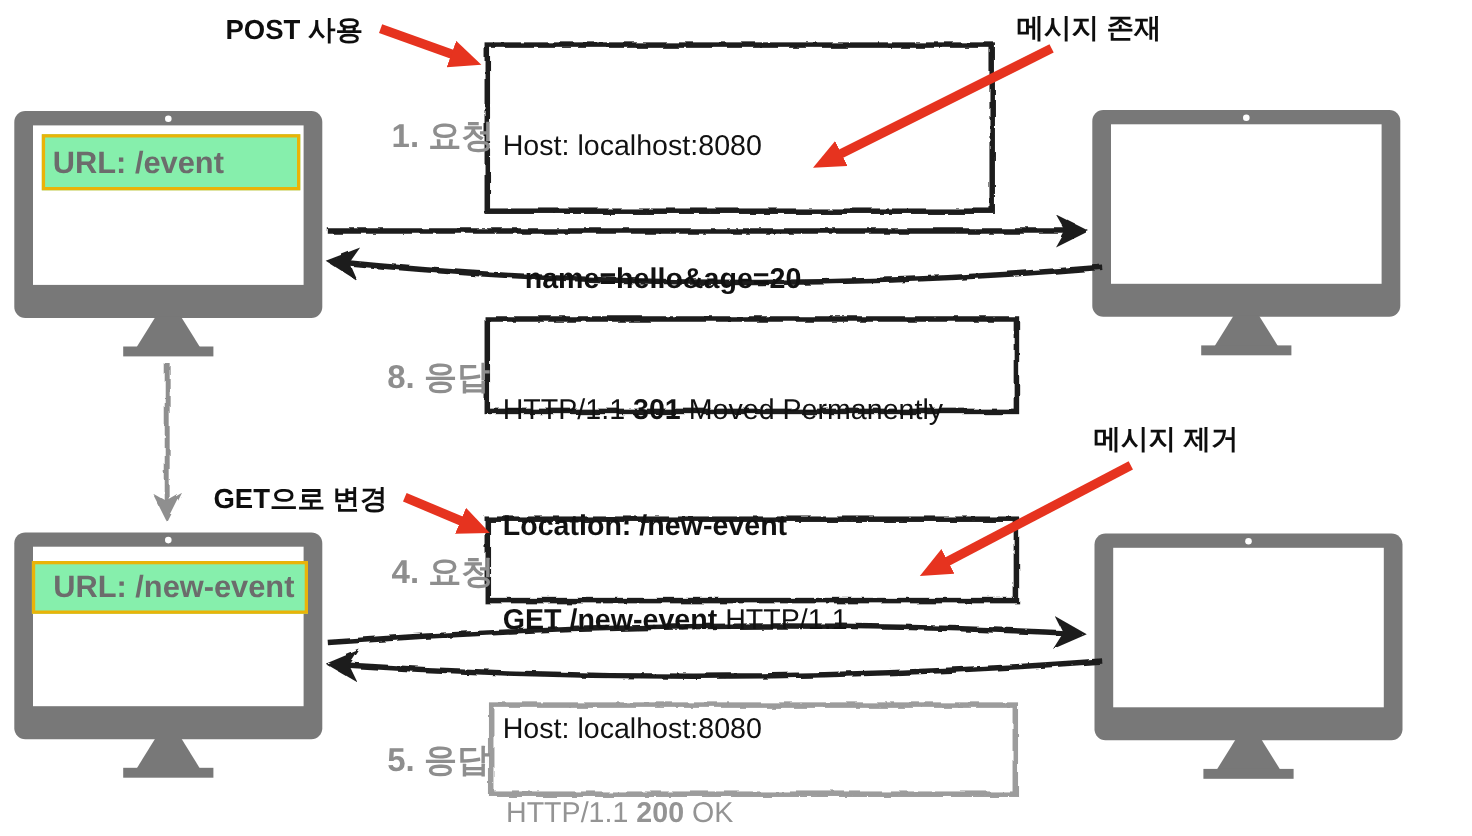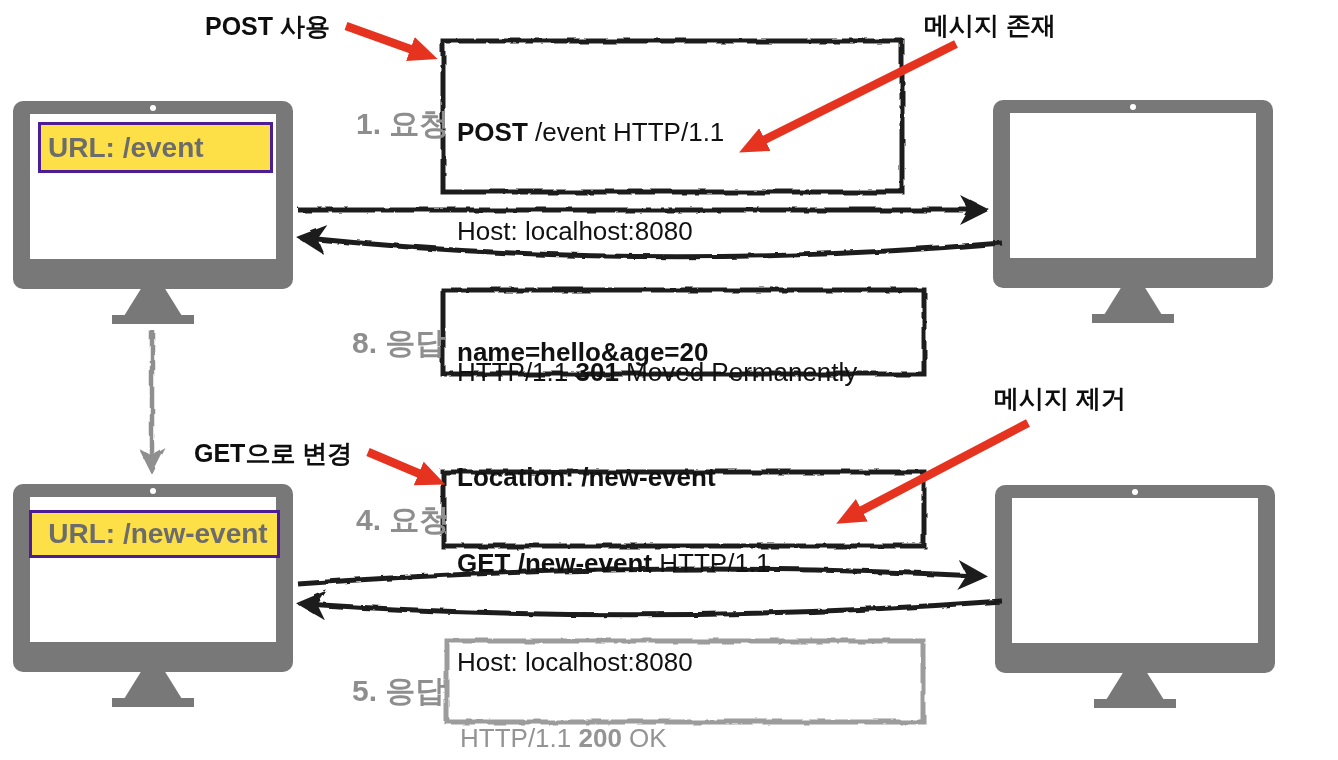--- a/index.html
+++ b/index.html
@@ -5,33 +5,33 @@
   html,body{margin:0;padding:0;background:#fff;}
   .canvas{position:relative;width:1338px;height:760px;background:#ffffff;overflow:hidden;
           font-family:"Liberation Sans","DejaVu Sans",sans-serif;}
   
   .monitor{position:absolute;width:280px;height:188px;background:#787878;border-radius:10px;}
   .monitor .screen{position:absolute;left:17px;top:13px;width:246px;height:145px;background:#fff;}
   .monitor .cam{position:absolute;left:50%;top:4px;width:6px;height:6px;margin-left:-3px;border-radius:50%;background:#fff;}
   .monitor .stand{position:absolute;left:50%;top:187px;margin-left:-29px;width:58px;height:28px;background:#787878;
                   clip-path:polygon(30% 0,70% 0,100% 100%,0 100%);}
   .monitor .base{position:absolute;left:50%;top:214px;margin-left:-41px;width:82px;height:9px;background:#787878;}
-  .urlbox{position:absolute;border:3px solid #4c1d95;background:#fde047;color:#6c6c6c;
+  .urlbox{position:absolute;border:3px solid #eab308;background:#86efac;color:#6c6c6c;
           font-weight:bold;font-size:28px;padding-left:7px;white-space:nowrap;overflow:hidden;}
   
   .sketch{position:absolute;left:0;top:0;z-index:2;}
   .txt{position:absolute;z-index:3;}
   
   .anno{font-size:25px;font-weight:bold;color:#0e0e0e;white-space:nowrap;}
   .step{font-size:30px;font-weight:bold;color:#8e8e8e;white-space:nowrap;}
   .step-light{color:#b9b9b9;font-size:24px;}
   .boxtext{font-size:26px;line-height:33px;color:#111;white-space:pre;}
   .boxtext .b{font-weight:bold;}
   .boxtext.gray{color:#949494;line-height:36px;}
-  .gap-top{display:block;margin-top:22px;}
+  .gap-top{display:block;margin-top:22px;margin-left:20px;}
 </style>
 </head>
 <body>
 
 <div class="canvas">
 
   <div class="monitor" style="left:13px;top:101px;">
     <div class="screen"></div>
     <div class="cam"></div>
     <div class="stand"></div>
@@ -105,21 +105,20 @@
   <div class="txt anno" style="left:194px;top:437px;">GET으로 변경</div>
   <div class="txt anno" style="left:924px;top:9px;">메시지 존재</div>
   <div class="txt anno" style="left:994px;top:382px;">메시지 제거</div>
 
   <div class="txt step" style="left:356px;top:104px;">1. 요청</div>
   <div class="txt step" style="left:352px;top:323px;">8. 응답</div>
   <div class="txt step" style="left:356px;top:500px;">4. 요청</div>
   <div class="txt step" style="left:352px;top:671px;">5. 응답</div>
 
   <div class="txt boxtext" style="left:457px;top:50px;">
-    <div><span class="b">POST</span><span> /event HTTP/1.1</span></div>
     <div>Host: localhost:8080</div>
     <div class="b gap-top">name=hello&amp;age=20</div>
   </div>
 
   <div class="txt boxtext" style="left:457px;top:285px;line-height:35px;">
     <div><span>HTTP/1.1 </span><span class="b">301</span><span> Moved Permanently</span></div>
     <div class="b">Location: /new-event</div>
   </div>
 
   <div class="txt boxtext" style="left:457px;top:481px;">

